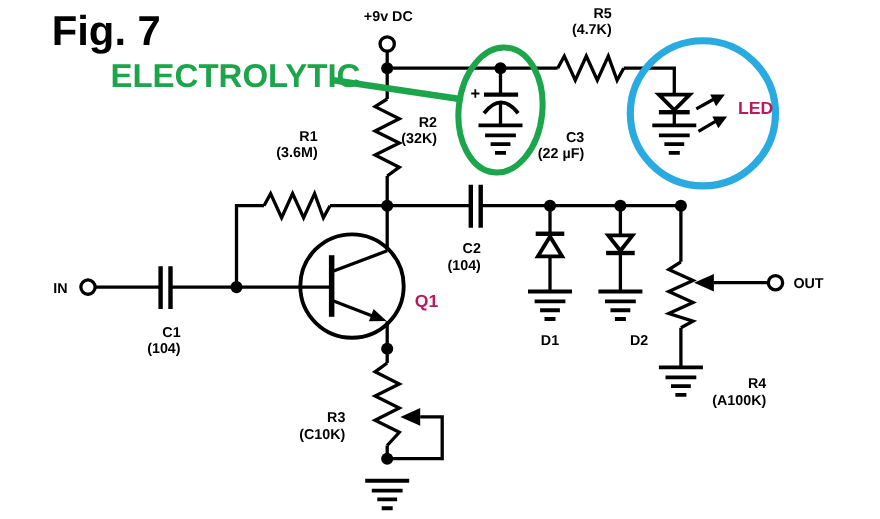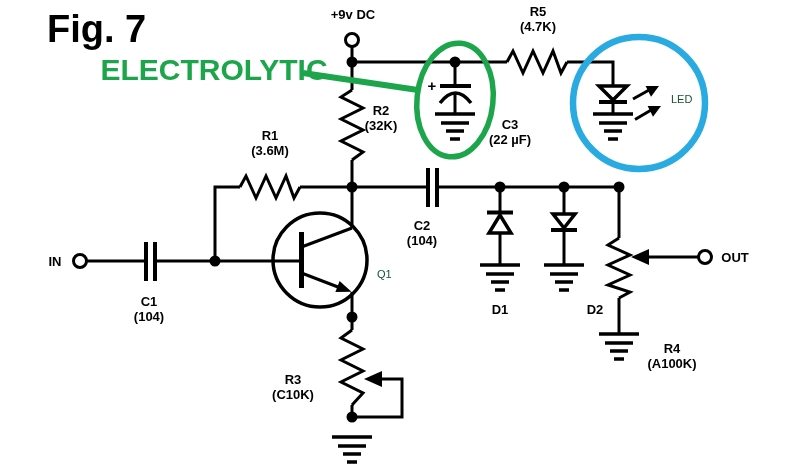--- a/index.html
+++ b/index.html
@@ -1,22 +1,22 @@
 <!DOCTYPE html>
 <html><head>
 <meta charset="utf-8">
 <style>
   html,body{margin:0;padding:0;background:#fff;}
   .stage{position:relative;width:800px;height:472px;background:#fff;overflow:hidden;
          font-family:"Liberation Sans",sans-serif;}
   .stage svg{position:absolute;left:0;top:0;}
   .title{position:absolute;font-weight:bold;font-size:38px;color:#000;letter-spacing:0px;}
-  .lbl{position:absolute;transform:translateX(-50%);text-align:center;
+  .lbl{position:absolute;transform:translateX(-50%);text-align:right;
        font-weight:bold;font-size:13px;line-height:15px;color:#000;white-space:nowrap;}
-  .lbl-l{position:absolute;font-weight:normal;font-size:11px;line-height:15px;color:#14532d;white-space:nowrap;}
+  .lbl-l{position:absolute;font-weight:bold;font-size:16px;line-height:15px;color:#be185d;white-space:nowrap;}
   .plus{font-size:15px;}
   .callout-green{position:absolute;left:214px;top:57px;transform:translateX(-50%);
        text-align:center;color:#1CA54B;font-weight:bold;font-size:30px;line-height:26px;white-space:nowrap;}
 </style>
 </head>
 <body>
 
 <div class="stage">
 
   <svg width="800" height="472" viewBox="0 0 800 472">
@@ -123,21 +123,21 @@
   <div class="title" style="left:47px;top:8px">Fig. 7</div>
 
   <div class="callout-green">
     <div>ELECTROLYTIC</div>
   </div>
 
   <div class="lbl" style="left:353px;top:7px">+9v DC</div>
   <div class="lbl" style="left:55px;top:254px">IN</div>
   <div class="lbl" style="left:735px;top:250px">OUT</div>
 
-  <div class="lbl" style="left:270px;top:128px">
+  <div class="lbl" style="left:270px;top:116px">
     <div>R1</div>
     <div>(3.6M)</div>
   </div>
 
   <div class="lbl" style="left:381px;top:103px">
     <div>R2</div>
     <div>(32K)</div>
   </div>
 
   <div class="lbl" style="left:293px;top:372px">
@@ -166,18 +166,18 @@
   </div>
 
   <div class="lbl" style="left:510px;top:117px">
     <div>C3</div>
     <div>(22 µF)</div>
   </div>
 
   <div class="lbl plus" style="left:432px;top:78px">+</div>
 
   <div class="lbl" style="left:500px;top:302px">D1</div>
-  <div class="lbl" style="left:595px;top:302px">D2</div>
+  <div class="lbl" style="left:581px;top:302px">D2</div>
 
   <div class="lbl-l" style="left:377px;top:267px">Q1</div>
   <div class="lbl-l" style="left:671px;top:92px">LED</div>
 
 </div>
 
 </body></html>

